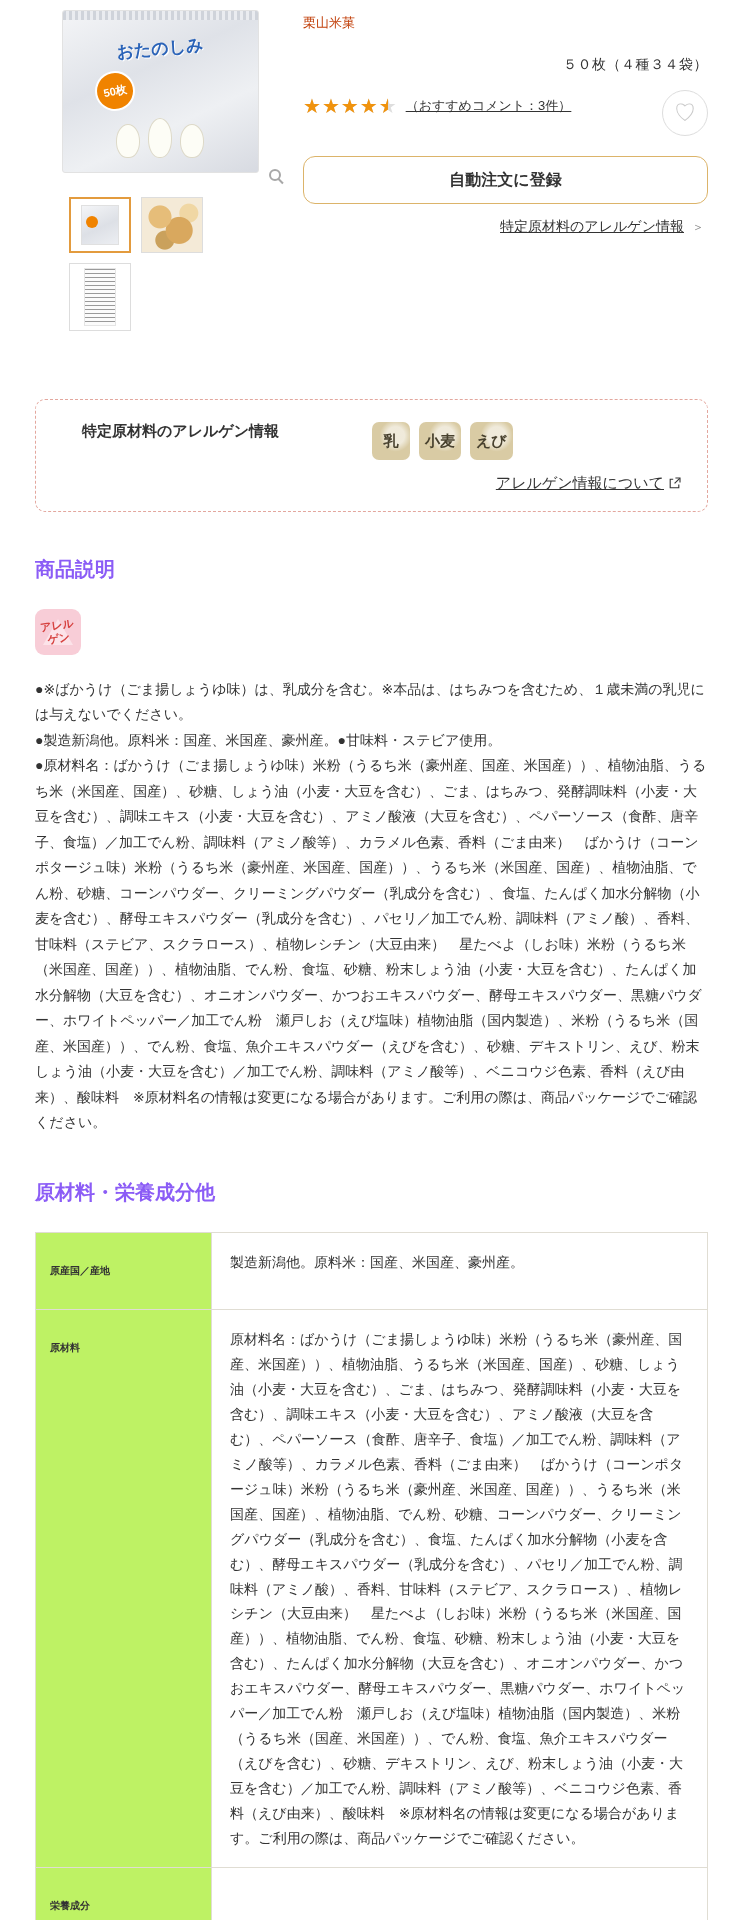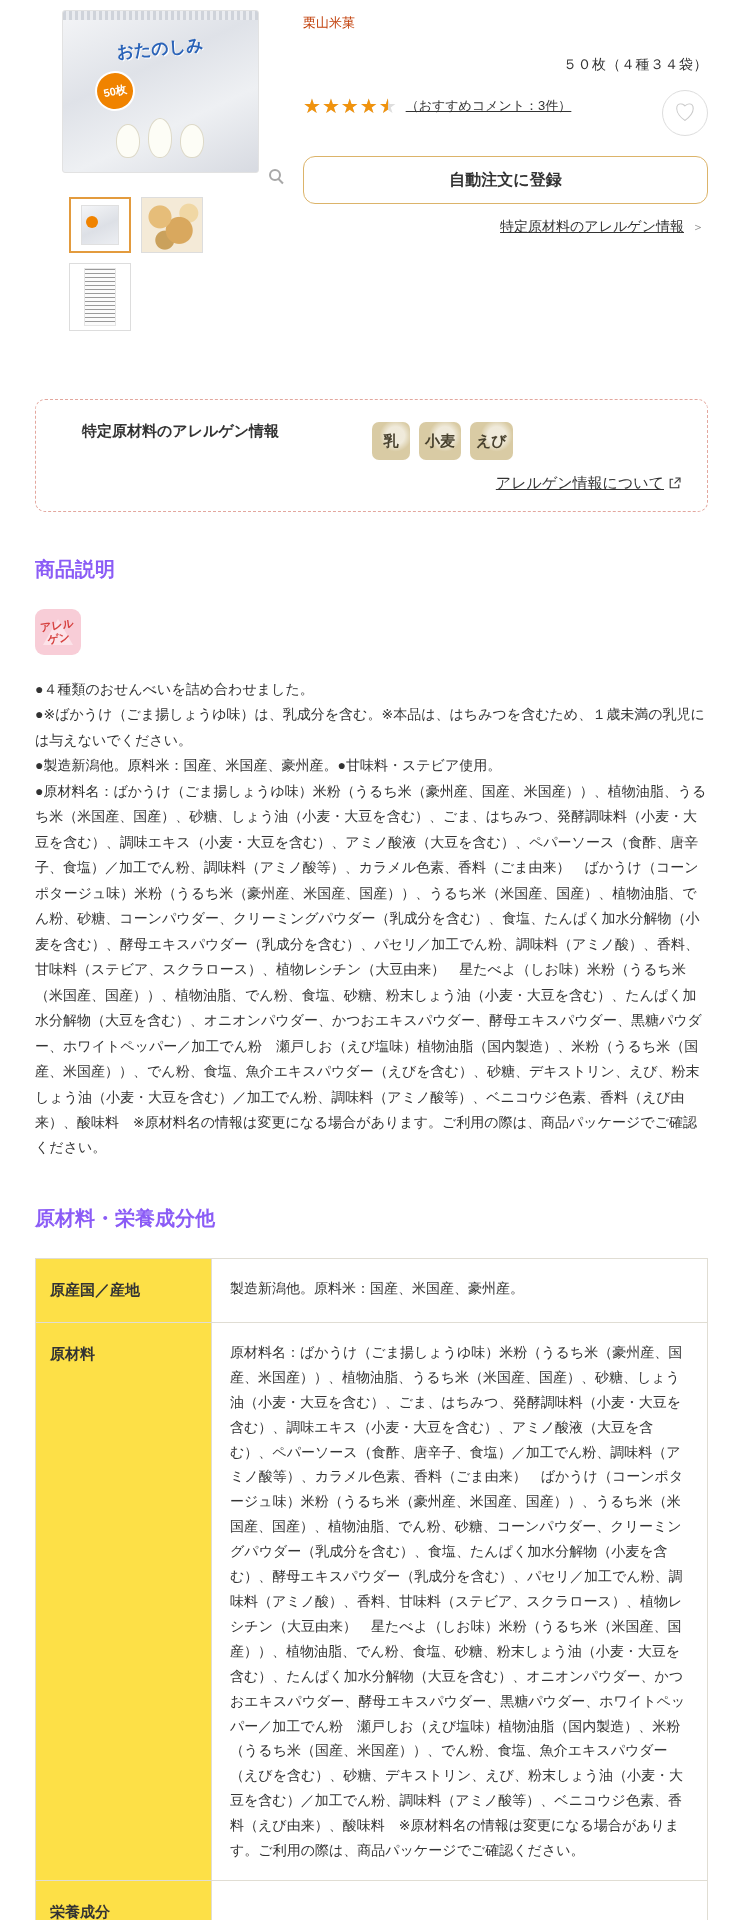--- a/index.html
+++ b/index.html
@@ -99,21 +99,21 @@
     border-left:15px solid transparent; border-right:15px solid transparent; border-bottom:26px solid #fce3e9; }
   .mini-allergen .txt { position:relative; color:#d6413f; font-size:11px; font-weight:bold; line-height:1.15;
     transform:rotate(-8deg); text-align:center; }
   .description { margin-top:22px; font-size:14px; line-height:1.82; }
   .description p { margin:0; }
 
   
   .spec-table { margin-top:26px; border:1px solid #e0ddd3; }
   .spec-row { display:flex; border-bottom:1px solid #e0ddd3; }
   .spec-row:last-child { border-bottom:none; }
-  .spec-label { width:176px; flex:none; background:#fde047; padding:22px 14px; font-size:15px; font-weight:bold;
+  .spec-label { width:176px; flex:none; background:#bef264; padding:31px 14px; font-size:10px; font-weight:bold;
     border-right:1px solid #e0ddd3; }
   .spec-value { flex:1; padding:17px 18px; font-size:14px; line-height:1.78; }
 </style>
 </head>
 <body>
 
 <div class="page">
 
   <div class="top-section">
     <div class="gallery-col">
@@ -187,21 +187,20 @@
   </div>
 
   <h2 class="section-heading">商品説明</h2>
   <div class="mini-allergen">
     <span class="txt">
       <span style="display:block;">アレル</span>
       <span style="display:block;">ゲン</span>
     </span>
   </div>
   <div class="description">
-    <p>●４種類のおせんべいを詰め合わせました。</p>
     <p>●※ばかうけ（ごま揚しょうゆ味）は、乳成分を含む。※本品は、はちみつを含むため、１歳未満の乳児には与えないでください。</p>
     <p>●製造新潟他。原料米：国産、米国産、豪州産。●甘味料・ステビア使用。</p>
     <p>●原材料名：ばかうけ（ごま揚しょうゆ味）米粉（うるち米（豪州産、国産、米国産））、植物油脂、うるち米（米国産、国産）、砂糖、しょう油（小麦・大豆を含む）、ごま、はちみつ、発酵調味料（小麦・大豆を含む）、調味エキス（小麦・大豆を含む）、アミノ酸液（大豆を含む）、ペパーソース（食酢、唐辛子、食塩）／加工でん粉、調味料（アミノ酸等）、カラメル色素、香料（ごま由来）　ばかうけ（コーンポタージュ味）米粉（うるち米（豪州産、米国産、国産））、うるち米（米国産、国産）、植物油脂、でん粉、砂糖、コーンパウダー、クリーミングパウダー（乳成分を含む）、食塩、たんぱく加水分解物（小麦を含む）、酵母エキスパウダー（乳成分を含む）、パセリ／加工でん粉、調味料（アミノ酸）、香料、甘味料（ステビア、スクラロース）、植物レシチン（大豆由来）　星たべよ（しお味）米粉（うるち米（米国産、国産））、植物油脂、でん粉、食塩、砂糖、粉末しょう油（小麦・大豆を含む）、たんぱく加水分解物（大豆を含む）、オニオンパウダー、かつおエキスパウダー、酵母エキスパウダー、黒糖パウダー、ホワイトペッパー／加工でん粉　瀬戸しお（えび塩味）植物油脂（国内製造）、米粉（うるち米（国産、米国産））、でん粉、食塩、魚介エキスパウダー（えびを含む）、砂糖、デキストリン、えび、粉末しょう油（小麦・大豆を含む）／加工でん粉、調味料（アミノ酸等）、ベニコウジ色素、香料（えび由来）、酸味料　※原材料名の情報は変更になる場合があります。ご利用の際は、商品パッケージでご確認ください。</p>
   </div>
 
   <h2 class="section-heading">原材料・栄養成分他</h2>
   <div class="spec-table">
 
     <div class="spec-row">
       <div class="spec-label">原産国／産地</div>

